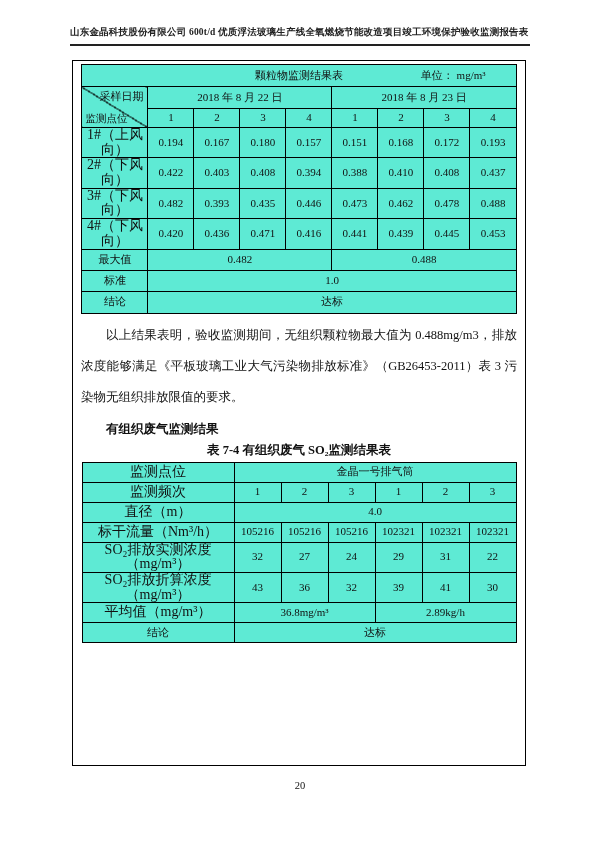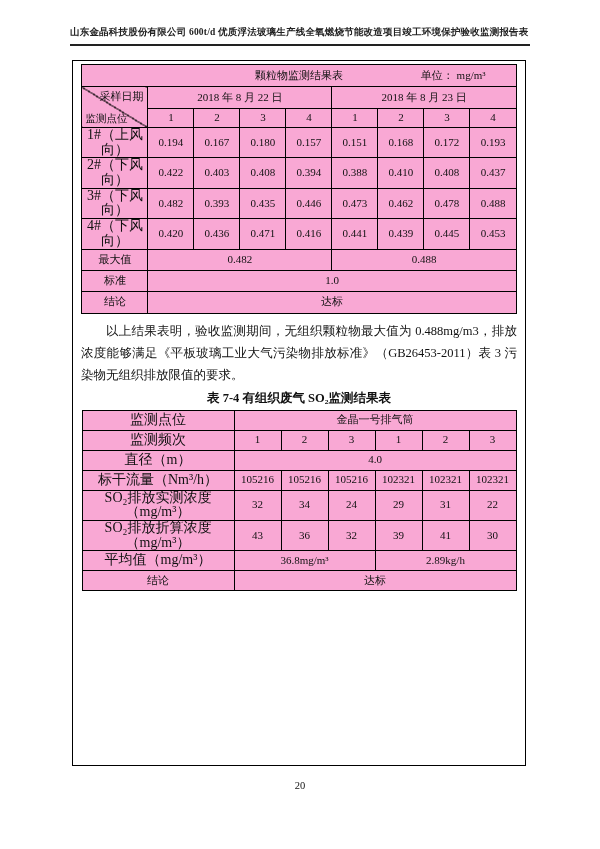--- a/index.html
+++ b/index.html
@@ -14,35 +14,35 @@
     text-align:left; font-size:9.5px; font-weight:bold; color:#222;
     border-bottom:2px solid #222; padding-bottom:5px; letter-spacing:0.2px;
     white-space:nowrap;
   }
   .content-box {
     position:absolute; top:60px; left:72px; width:454px; height:706px;
     border:1.5px solid #000; padding-top:3px; background:#fff;
   }
   .tbl-title { text-align:center; font-weight:bold; font-size:12.5px; line-height:16px; margin-bottom:4px; }
   .tbl-title2 { margin-top:4px; }
-  table { border-collapse:collapse; margin:0 auto; table-layout:fixed; background:#f9a8d4; }
+  table { border-collapse:collapse; margin:0 auto; table-layout:fixed; background:#5eead4; }
   td { border:1px solid #000; text-align:center; vertical-align:middle; font-size:11px; line-height:1.05; padding:0; overflow:hidden; }
   .t1 { width:434px; }
   .t2 { width:434px; }
   tr.h22 { height:22px; } tr.h21 { height:21px; } tr.h19 { height:19px; } tr.h20 { height:20px; }
   .subrow { position:relative; }
   .subrow .unit { position:absolute; right:30px; top:50%; transform:translateY(-50%); }
   .diag {
     position:relative;
     background:linear-gradient(to bottom left, transparent calc(50% - 0.5px), #000 calc(50% - 0.5px), #000 calc(50% + 0.5px), transparent calc(50% + 0.5px));
   }
   .diag .dt { position:absolute; top:4px; right:4px; font-size:11px; }
   .diag .db { position:absolute; bottom:3px; left:3px; font-size:10.5px; }
   .lblc { font-size:14px; }
-  .para { margin:6px 8px 0; font-size:12.5px; line-height:22px; text-align:justify; text-indent:25px; }
+  .para { margin:6px 8px 0; font-size:12.5px; line-height:31px; text-align:justify; text-indent:25px; }
   .para2 { line-height:23px; margin-top:7px; }
   .sec-head { margin:8px 8px 2px; font-size:12.5px; font-weight:bold; text-indent:25px; }
   .page-num { position:absolute; top:780px; left:0; width:100%; text-align:center; font-size:10.5px; }
 </style>
 </head>
 <body>
 
 <div class="page">
 
   <div class="doc-header">山东金晶科技股份有限公司 600t/d 优质浮法玻璃生产线全氧燃烧节能改造项目竣工环境保护验收监测报告表</div>
@@ -142,20 +142,21 @@
       </tr>
       <tr class="h22">
         <td>结论</td>
         <td colspan="8">达标</td>
       </tr>
     </tbody>
       </table>
 
     <p class="para">以上结果表明，验收监测期间，无组织颗粒物最大值为 0.488mg/m3，排放浓度能够满足《平板玻璃工业大气污染物排放标准》（GB26453-2011）表 3 污染物无组织排放限值的要求。</p>
 
+    <div class="sec-head">有组织废气监测结果</div>
 
     <div class="tbl-title tbl-title2">表 7-4  有组织废气 SO₂监测结果表</div>
 
     <table class="t2">
       <colgroup>
         <col style="width:152px">
         <col style="width:47px">
           <col style="width:47px">
           <col style="width:47px">
         <col style="width:47px">
@@ -185,21 +186,21 @@
         <td>105216</td>
         <td>105216</td>
         <td>105216</td>
         <td>102321</td>
         <td>102321</td>
         <td>102321</td>
       </tr>
       <tr class="h20">
         <td class="lblc">SO₂排放实测浓度（mg/m³）</td>
         <td>32</td>
-        <td>34</td>
+        <td>27</td>
         <td>24</td>
         <td>29</td>
         <td>31</td>
         <td>22</td>
       </tr>
       <tr class="h20">
         <td class="lblc">SO₂排放折算浓度（mg/m³）</td>
         <td>43</td>
         <td>36</td>
         <td>32</td>

